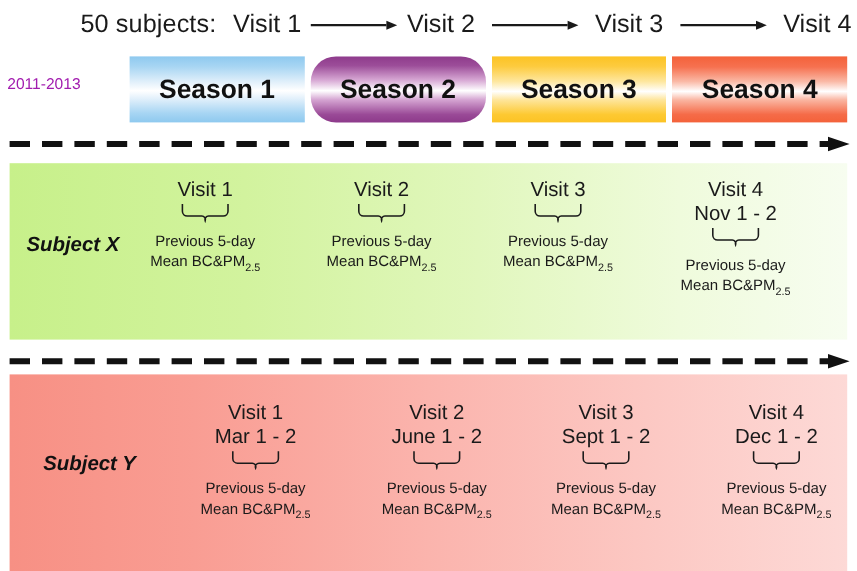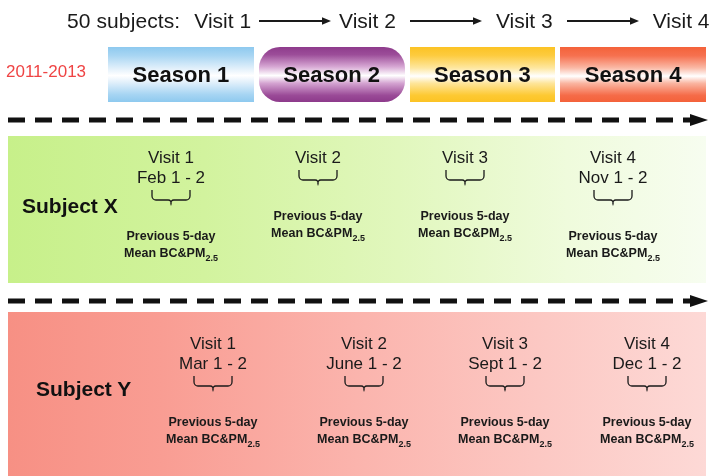--- a/index.html
+++ b/index.html
@@ -57,22 +57,22 @@
     width: 598px;
     height: 55px;
     display: flex;
     gap: 5px;
     font-weight: bold;
   }
   #year-range {
     position: absolute;
     left: 6px;
     top: 62px;
-    font-size: 17px;
-    color: #ef4444;
+    font-size: 13px;
+    color: #a21caf;
     white-space: nowrap;
   }
   .season-box {
     flex: 1 1 0;
     display: flex;
     align-items: center;
     justify-content: center;
     font-size: 22px;
     color: #111;
     white-space: nowrap;
@@ -123,24 +123,25 @@
                 #e1f7bd 56%, #effbdc 80%, #f7fdf0 100%);
   }
   #subject-panel-y {
     top: 312px;
     height: 164px;
     background: linear-gradient(to right, #f79084 0%, #f99d93 22%,
                 #fbb4ad 50%, #fcc8c3 76%, #fdd9d6 100%);
   }
   .subject-title {
     position: absolute;
-    font-size: 21px;
+    font-size: 17px;
     font-weight: bold;
     color: #111;
     white-space: nowrap;
+    font-style: italic;
   }
   #subject-title-x { left: 14px; top: 58px; }
   #subject-title-y { left: 28px; top: 65px; }
 
   .visit-block {
     position: absolute;
     width: 150px;
     text-align: center;
   }
   .visit-title {
@@ -156,26 +157,25 @@
     white-space: nowrap;
   }
   .brace {
     height: 16px;
     margin-top: 2px;
     display: flex;
     justify-content: center;
   }
   .brace svg { display: block; overflow: visible; }
   .exposure {
-    margin-top: 22px;
+    margin-top: 7px;
     font-size: 12.5px;
     color: #1a1a1a;
     line-height: 1.32;
     white-space: nowrap;
-    font-weight: bold;
   }
   .exposure .sub {
     font-size: 9px;
     vertical-align: sub;
   }
 </style>
 </head>
 <body>
 
 <div id="cohort-row">
@@ -225,21 +225,20 @@
     <line x1="0" y1="6" x2="684" y2="6" stroke="#111111" stroke-width="5" stroke-dasharray="17 10"></line>
     <polygon points="682,0 700,6 682,12" fill="#111111"></polygon>
   </svg>
 </div>
 
 <div class="subject-panel" id="subject-panel-x">
   <div class="subject-title" id="subject-title-x">Subject X</div>
 
   <div class="visit-block" style="left:88px; top:12px;">
     <div class="visit-title">Visit 1</div>
-    <div class="visit-date">Feb 1 - 2</div>
     <div class="brace">
       <svg width="40" height="15" viewBox="0 0 40 15">
         <path d="M1 0 v6 a4 4 0 0 0 4 4 h12 a3 3 0 0 1 3 4 a3 3 0 0 1 3 -4 h12 a4 4 0 0 0 4 -4 v-6" fill="none" stroke="#1a1a1a" stroke-width="1.3"></path>
       </svg>
     </div>
     <div class="exposure">
       <span>Previous 5-day</span><br>
       <span>Mean BC&amp;PM</span><span class="sub">2.5</span>
     </div>
   </div>

